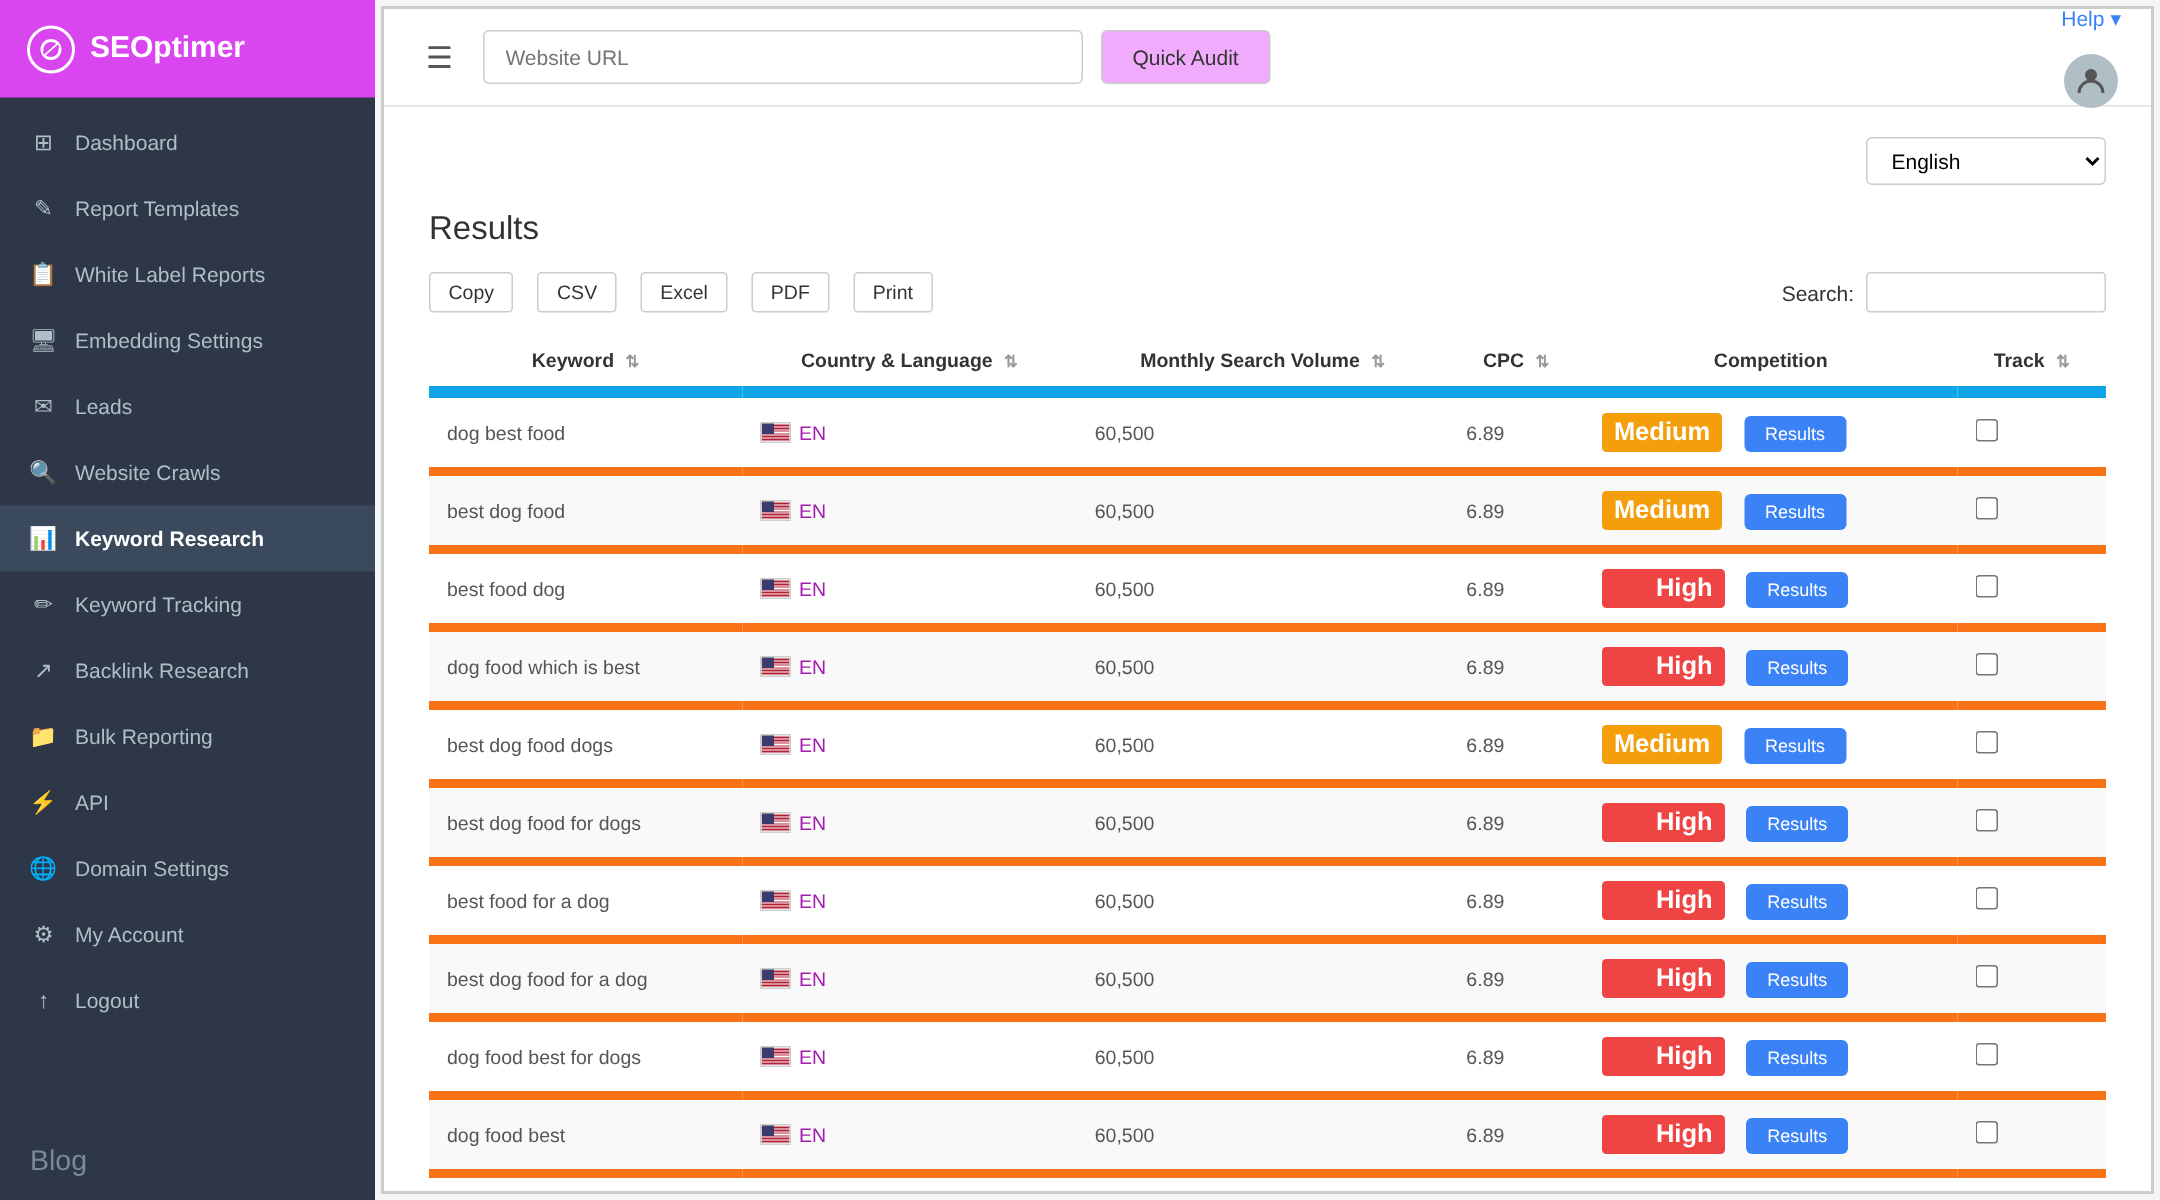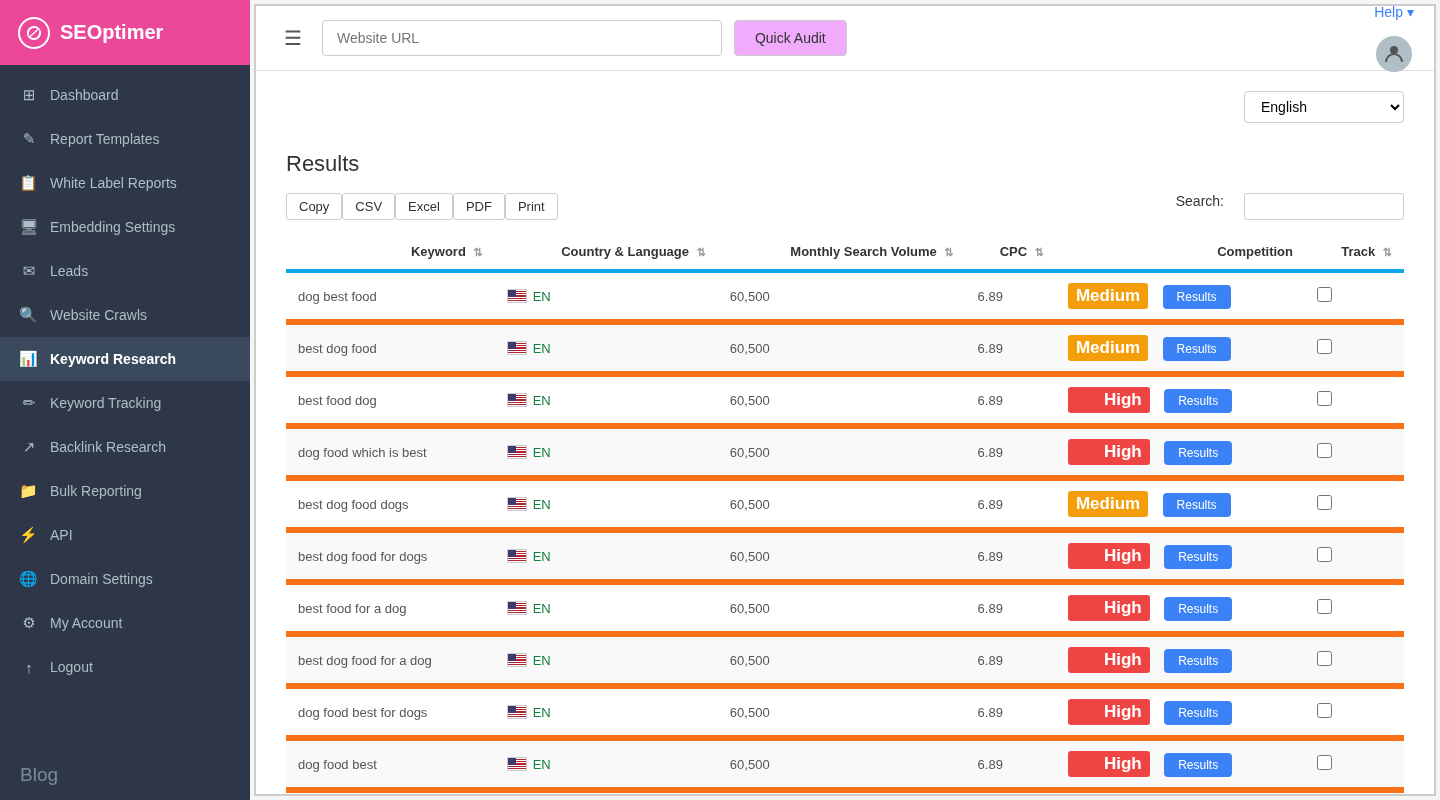--- a/index.html
+++ b/index.html
@@ -12,21 +12,21 @@
       color: #ccc;
       display: flex;
       flex-direction: column;
       flex-shrink: 0;
       height: 100%;
     }
     .sidebar-logo {
       display: flex;
       align-items: center;
       padding: 14px 18px;
-      background: #ec4899;
+      background: #d946ef;
       color: white;
       font-size: 20px;
       font-weight: bold;
       gap: 10px;
       height: 65px;
     }
     .logo-icon {
       width: 32px; height: 32px;
       border: 2px solid white;
       border-radius: 50%;
@@ -140,21 +140,21 @@
     .content {
       flex: 1;
       overflow-y: auto;
       padding: 20px 30px;
     }
 
     
     .lang-row {
       display: flex;
       justify-content: flex-end;
-      margin-bottom: 28px;
+      margin-bottom: 16px;
     }
     .lang-select {
       padding: 6px 12px;
       border: 1px solid #ccc;
       border-radius: 4px;
       font-size: 14px;
       background: white;
       cursor: pointer;
       min-width: 160px;
     }
@@ -168,34 +168,35 @@
 
     
     .export-row {
       display: flex;
       align-items: center;
       justify-content: space-between;
       margin-bottom: 14px;
     }
     .export-btns {
       display: flex;
-      gap: 0;
+      gap: 16px;
     }
     .export-btn {
       padding: 5px 12px;
       border: 1px solid #ccc;
       background: white;
       border-radius: 3px;
       font-size: 13px;
       color: #333;
       cursor: pointer;
     }
     .search-row {
       display: flex;
-      gap: 20px;
+      align-items: center;
+      gap: 8px;
     }
     .search-label {
       font-size: 14px;
       color: #333;
     }
     .search-input {
       padding: 5px 10px;
       border: 1px solid #ccc;
       border-radius: 3px;
       font-size: 13px;
@@ -203,23 +204,23 @@
       outline: none;
     }
 
     
     .results-table {
       width: 100%;
       border-collapse: collapse;
       font-size: 13px;
     }
     .results-table th {
-      text-align: right;
+      text-align: center;
       padding: 10px 12px;
-      border-bottom: 4px solid #0ea5e9;
+      border-bottom: 8px solid #0ea5e9;
       color: #333;
       font-weight: 600;
       white-space: nowrap;
     }
     .results-table th .sort-icon {
       color: #999;
       font-size: 11px;
       margin-left: 4px;
     }
     .results-table td {
@@ -277,21 +278,21 @@
       border-radius: 4px;
       font-size: 12px;
       cursor: pointer;
     }
     .track-checkbox {
       width: 15px;
       height: 15px;
       cursor: pointer;
     }
     .en-link {
-      color: #15803d;
+      color: #a21caf;
       text-decoration: none;
     }
   </style>
 </head>
 <body>
 
 <aside class="sidebar">
   <div class="sidebar-logo">
     <div class="logo-icon">
       <svg width="18" height="18" viewBox="0 0 18 18" fill="none">

